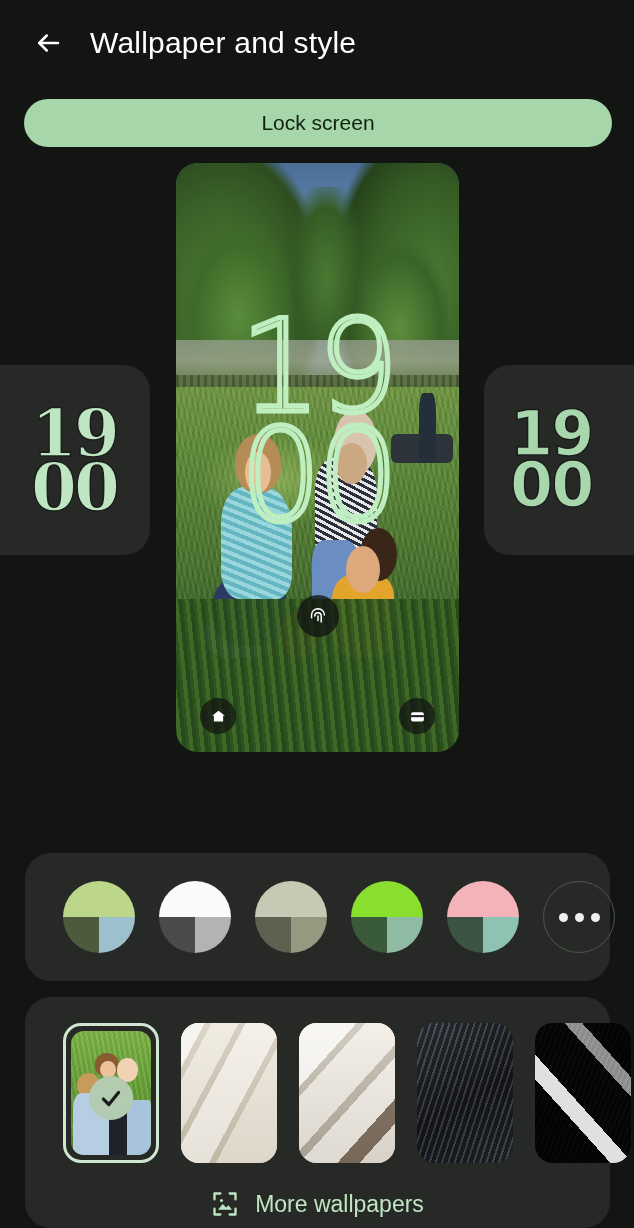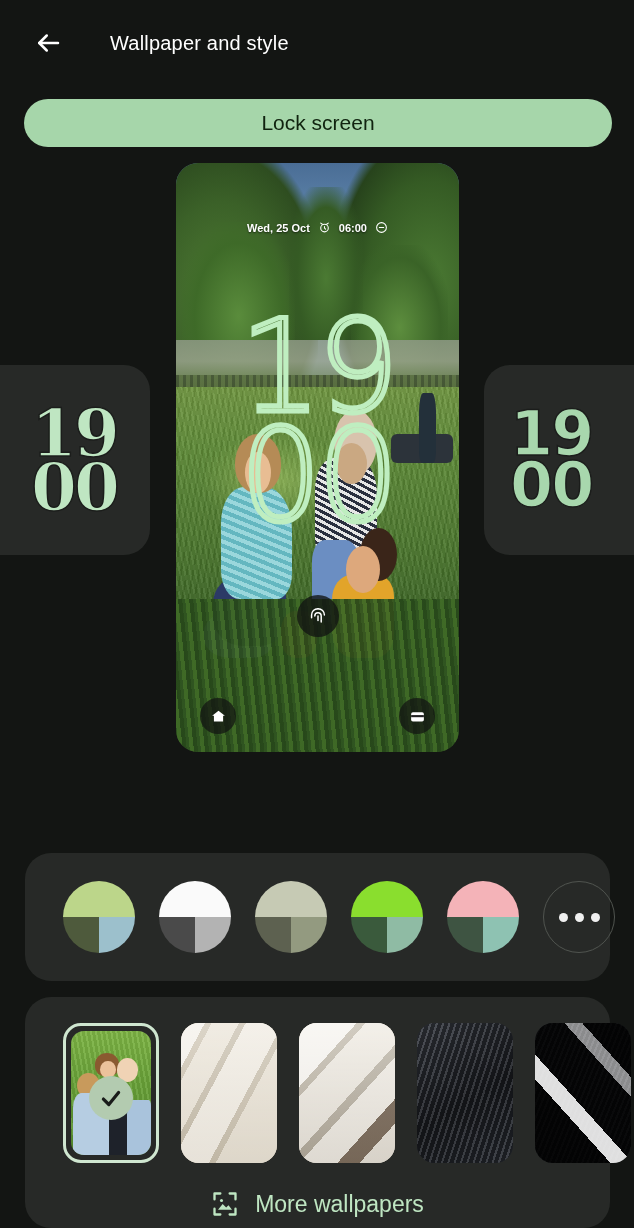--- a/index.html
+++ b/index.html
@@ -7,21 +7,21 @@
     width: 634px; height: 1228px;
     background: #131513;
     font-family: "Liberation Sans", sans-serif;
     overflow: hidden;
   }
   #app { position: relative; width: 634px; height: 1228px; background: #131513; }
 
   
   .topbar { position: absolute; left: 0; top: 0; width: 634px; height: 86px; display: flex; align-items: center; }
   .back-btn { width: 52px; height: 52px; margin-left: 22px; display: flex; align-items: center; justify-content: center; border-radius: 50%; }
-  .page-title { color: #ffffff; font-size: 20px; margin-left: 36px; letter-spacing: .2px; }
+  .page-title { color: #ffffff; font-size: 30px; margin-left: 16px; letter-spacing: .2px; }
 
   
   .seg-row { position: absolute; left: 24px; top: 99px; width: 588px; height: 48px; display: flex; gap: 14px; flex-direction: column; }
   .seg { flex: 1; border-radius: 24px; display: flex; align-items: center; justify-content: center; font-size: 21px; }
   .seg.active { background: #a6d6aa; color: #10230f; }
   .seg.inactive { background: #333533; color: #e6e6e6; }
 
   
   .style-card { position: absolute; top: 365px; width: 152px; height: 190px; background: #272927; }
   .style-card.left  { left: -2px; border-radius: 0 26px 26px 0; }
@@ -239,38 +239,20 @@
         <div class="kid kid3-face"></div>
       <div class="kid kid1-legs"></div>
         <div class="kid kid1-leg"></div>
       <div class="kid kid1-body"></div>
         <div class="kid kid1-head"></div>
         <div class="kid kid1-face"></div>
       <div class="kid kid-orange"></div>
       <div class="lawn-fore"></div>
     </div>
 
-    <div class="prev-status">
-      <span>Wed, 25 Oct</span>
-      <span class="ico">
-        <svg width="13" height="13" viewBox="0 0 24 24" fill="none" stroke="#fff" stroke-width="2" stroke-linecap="round">
-          <circle cx="12" cy="13" r="7"></circle>
-            <polyline points="12,10 12,13 14,15"></polyline>
-          <line x1="5" y1="4" x2="8" y2="6"></line>
-            <line x1="19" y1="4" x2="16" y2="6"></line>
-        </svg>
-      </span>
-      <span>06:00</span>
-      <span class="ico">
-        <svg width="13" height="13" viewBox="0 0 24 24" fill="none" stroke="#fff" stroke-width="2" stroke-linecap="round">
-          <circle cx="12" cy="12" r="9"></circle>
-            <line x1="8" y1="12" x2="16" y2="12"></line>
-        </svg>
-      </span>
-    </div>
 
     <div class="prev-clock">
       <span>19</span>
       <span>00</span>
     </div>
 
     <div class="fp">
       <svg width="22" height="22" viewBox="0 0 24 24" fill="none" stroke="#fff" stroke-width="1.6" stroke-linecap="round">
         <path d="M12 4c-4 0-7 3-7 7v3"></path>
           <path d="M19 11c0-4-3-7-7-7"></path>

